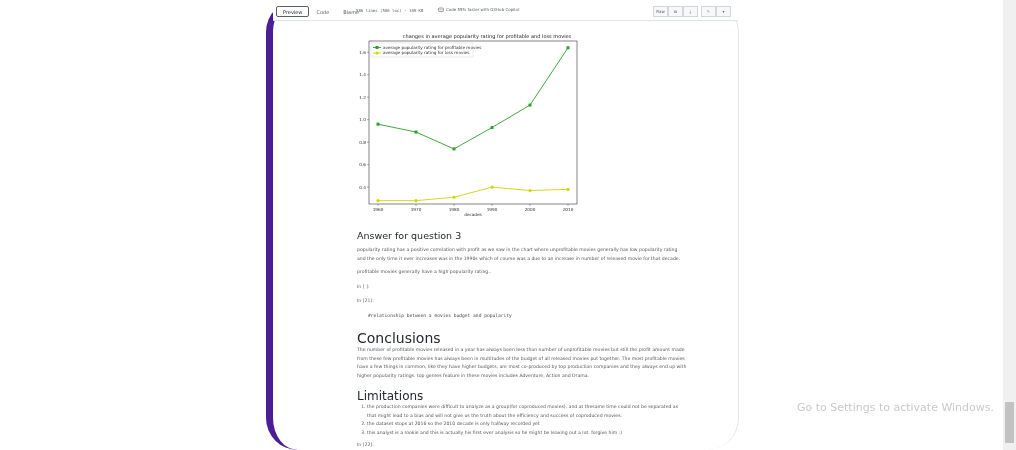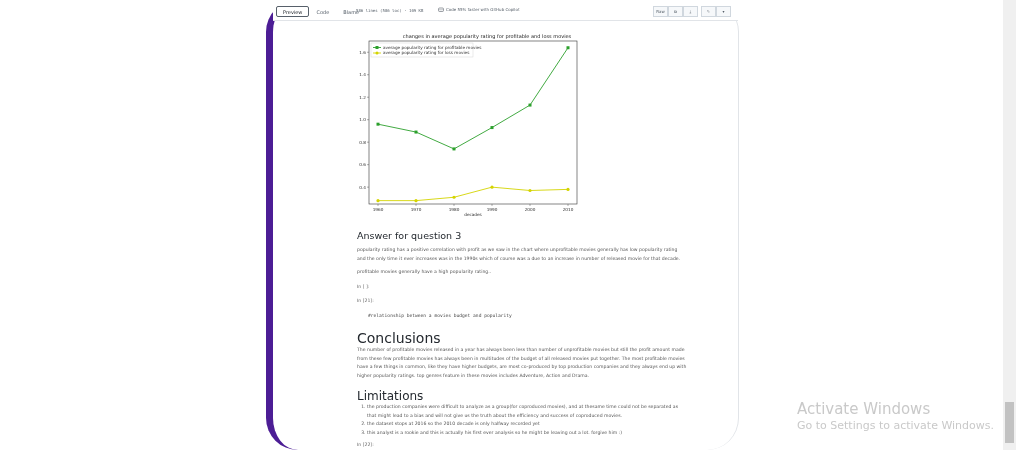--- a/index.html
+++ b/index.html
@@ -132,19 +132,18 @@
     <ol>
       <li>the production companies were difficult to analyze as a group(for coproduced movies), and at thesame time could not be separated as that might lead to a bias and will not give us the truth about the efficiency and success of coproduced movies.</li>
       <li>the dataset stops at 2016 so the 2010 decade is only halfway recorded yet</li>
       <li>this analyst is a rookie and this is actually his first ever analysis so he might be leaving out a lot. forgive him :)</li>
     </ol>
   </div>
   <div class="in" style="top:442px;">In [22]:</div>
 </div>
 
 <div class="watermark">
-  <div class="t1">Activate Windows</div>
   <div class="t2">Go to Settings to activate Windows.</div>
 </div>
 
 <div class="scroll">
   <div class="thumb"></div>
 </div>
 
 </body></html>

